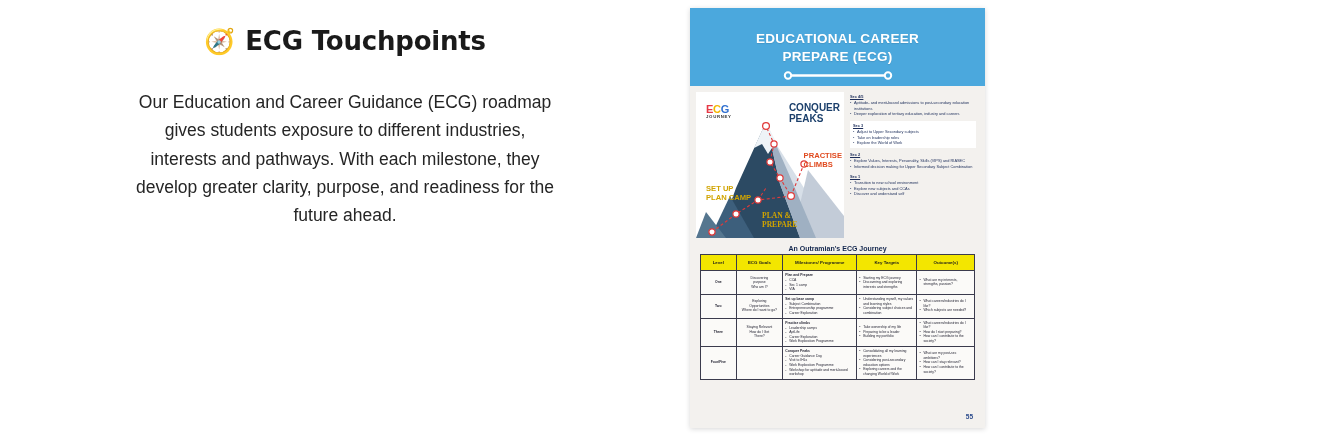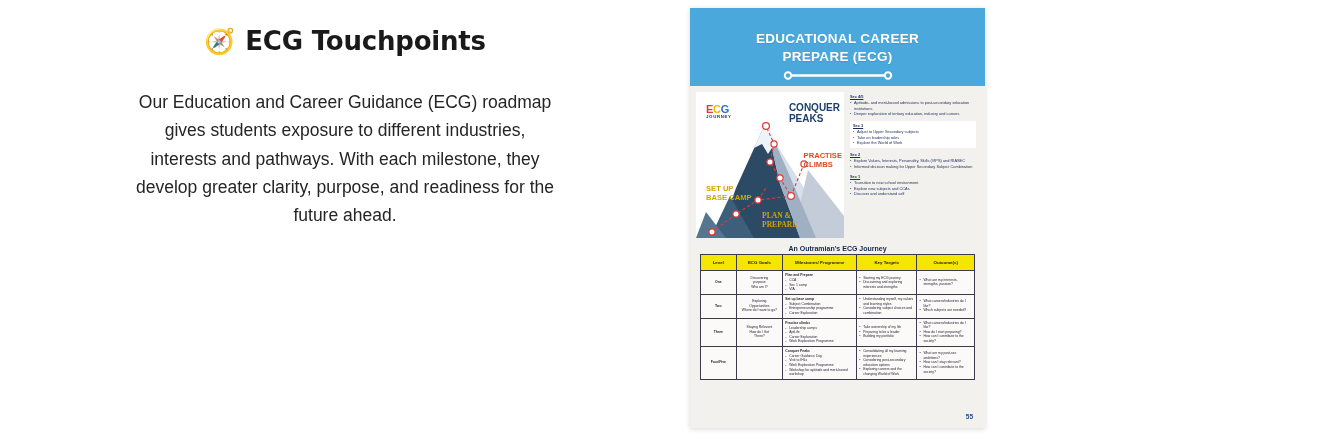--- a/index.html
+++ b/index.html
@@ -202,21 +202,21 @@
           <div class="ecg-logo">
             <span class="l-e">E</span><span class="l-c">C</span><span class="l-g">G</span>
             <span class="sub">JOURNEY</span>
           </div>
 
           <div class="m-label lbl-conquer" style="white-space:pre-line;">CONQUER
 PEAKS</div>
           <div class="m-label lbl-practise" style="white-space:pre-line;">PRACTISE
 CLIMBS</div>
           <div class="m-label lbl-basecamp" style="white-space:pre-line;">SET UP
-BASE CAMP</div>
+PLAN CAMP</div>
           <div class="m-label lbl-plan" style="white-space:pre-line;font-family:Liberation Serif, serif;">PLAN &amp;
 PREPARE</div>
         </div>
 
         <div class="notes" id="notes-host">
             <div class="note-block">
               <div class="note-h">Sec 4/5</div>
               <ul>
                 <li>Aptitude- and merit-based admissions to post-secondary education institutions</li>
                 <li>Deeper exploration of tertiary education, industry and careers</li>

